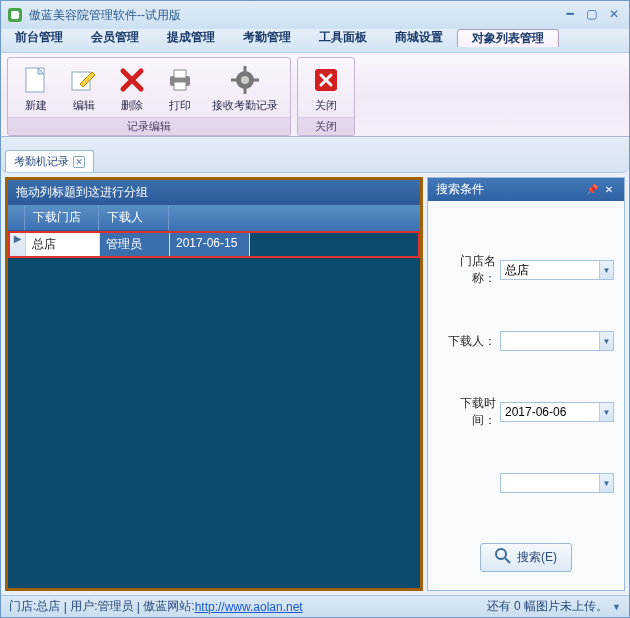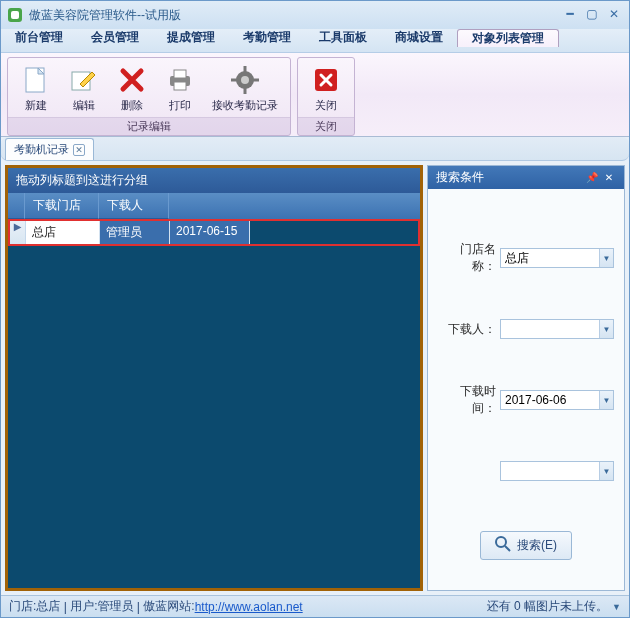--- a/index.html
+++ b/index.html
@@ -17,21 +17,21 @@
 .menu-item.active { background: linear-gradient(to bottom, #fdfafe, #f7f0fb); border: 1px solid #b0a0c0; border-bottom: none; border-radius: 3px 3px 0 0; }
 
 .ribbon { background: linear-gradient(to bottom, #fbf6fd, #f2e9f7, #f6eef9); border-bottom: 1px solid #a9bbd4; padding: 4px 6px 0 6px; display: flex; }
 .ribbon-group { border: 1px solid #c4b3d3; border-radius: 3px; background: linear-gradient(to bottom, #faf5fc, #efe5f4); margin-right: 6px; display: flex; flex-direction: column; }
 .ribbon-group-items { display: flex; padding: 4px 4px 2px 4px; }
 .ribbon-group-label { text-align: center; font-size: 11px; color: #4a3a5a; background: rgba(200,180,215,0.3); padding: 1px 0; border-top: 1px solid #d5c8e0; }
 .ribbon-btn { display: flex; flex-direction: column; align-items: center; padding: 2px 8px; cursor: pointer; min-width: 40px; }
 .ribbon-icon { width: 32px; height: 32px; display: flex; align-items: center; justify-content: center; }
 .ribbon-btn-label { font-size: 11px; color: #2a2a4a; margin-top: 2px; }
 
-.tab-strip { height: 24px; background: linear-gradient(to bottom, #e2ecf6, #d7e5f2); display: flex; align-items: flex-end; padding: 0 4px; border-bottom: 1px solid #afc8e2; border-radius: 7px; }
+.tab-strip { height: 36px; background: linear-gradient(to bottom, #e2ecf6, #d7e5f2); display: flex; align-items: flex-end; padding: 0 4px; border-bottom: 1px solid #afc8e2; border-radius: 7px; }
 .tab { border: 1px solid #9ab8d6; border-bottom: none; background: #fcfdfe; padding: 3px 8px; font-size: 11px; color: #2a4a7a; border-radius: 3px 3px 0 0; display: flex; align-items: center; gap: 4px; }
 .tab-close { width: 12px; height: 12px; border: 1px solid #8aa8c8; border-radius: 2px; display: flex; align-items: center; justify-content: center; font-size: 9px; color: #5a7a9a; cursor: pointer; }
 
 .content { flex: 1; display: flex; background: #e8f0f8; padding: 4px; gap: 4px; overflow: hidden; }
 
 .grid-panel { flex: 1; border: 3px solid #a16207; background: #0c4a6e; display: flex; flex-direction: column; }
 .group-hint { background: linear-gradient(to bottom, #3a6eac, #2d5a98); color: #fff; padding: 4px 8px; font-size: 12px; }
 .grid-header { display: flex; background: linear-gradient(to bottom, #5a8ec5, #3c72b2); font-family: Liberation Mono, monospace; }
 .grid-header-cell { padding: 4px 8px; color: #fff; border-right: 1px solid #6a9acf; border-bottom: 1px solid #2a5a98; font-size: 12px; }
 .grid-header .row-indicator { width: 16px; }

